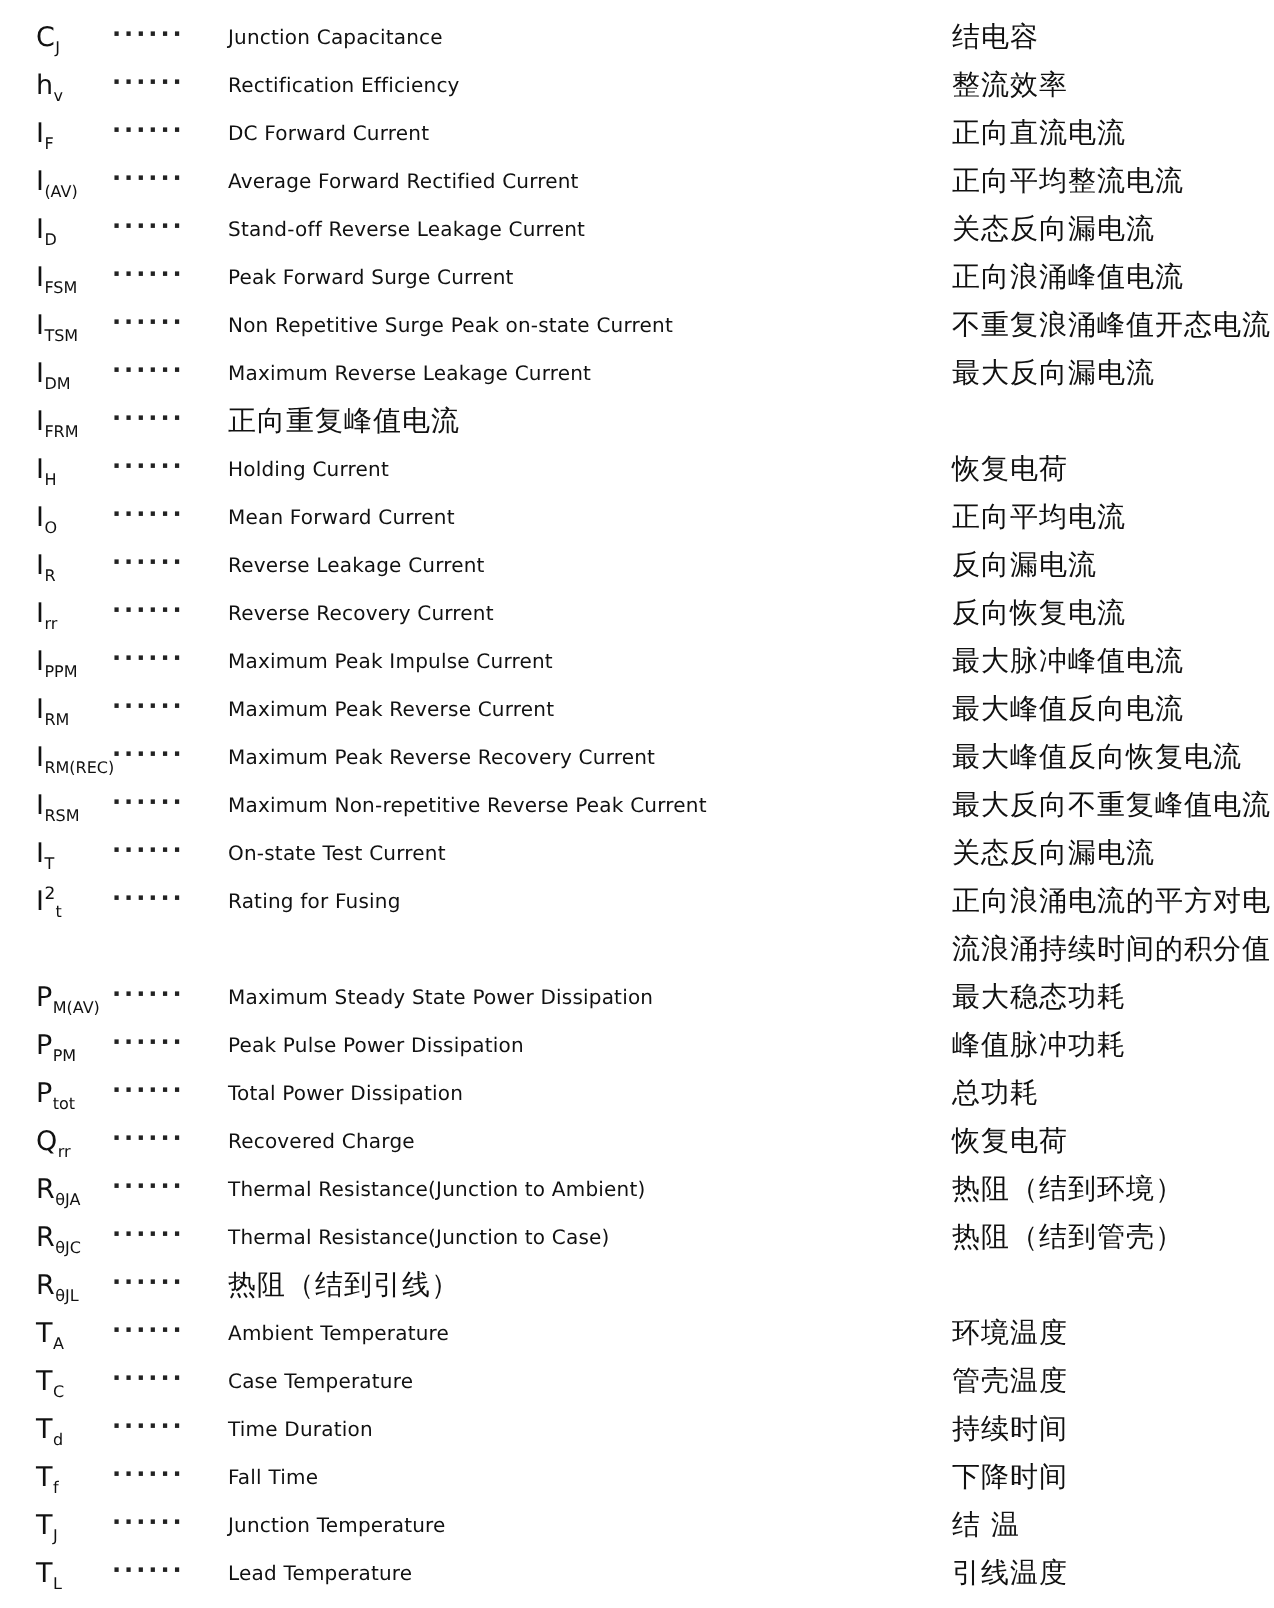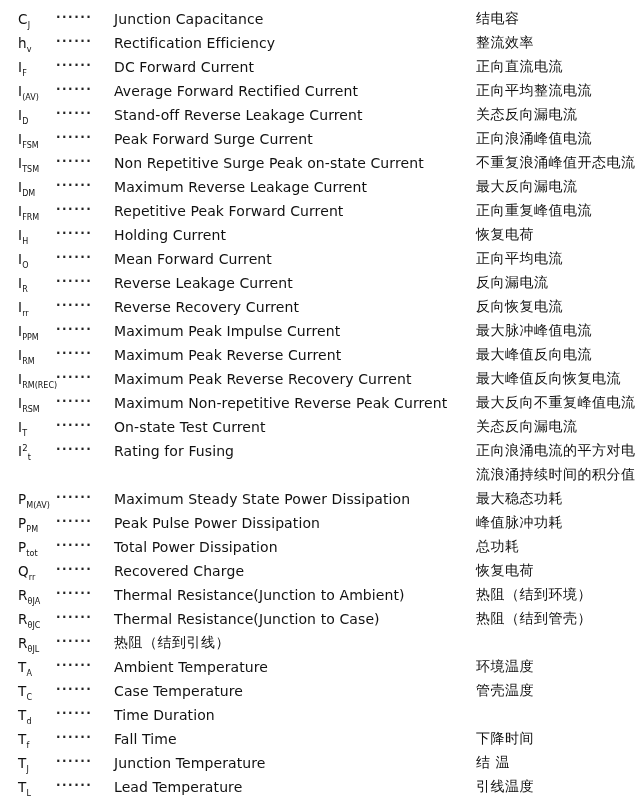--- a/index.html
+++ b/index.html
@@ -41,21 +41,21 @@
     letter-spacing: 0;
   }
   .dots {
     font-size: 12px;
     font-weight: bold;
     letter-spacing: 1.5px;
     color: #222222;
     transform: translateY(-2px);
   }
   .eng {
-    font-size: 14px;
+    font-size: 10px;
     letter-spacing: 0.1px;
   }
   .chn {
     font-size: 14px;
     letter-spacing: 0.5px;
   }
 </style>
 </head>
 <body>
 
@@ -112,21 +112,20 @@
   <div class="row">
     <span class="sym"><span>I</span><sup></sup><sub>DM</sub></span>
     <span class="dots">······</span>
     <span class="eng">Maximum Reverse Leakage Current</span>
     <span class="chn">最大反向漏电流</span>
   </div>
 
   <div class="row">
     <span class="sym"><span>I</span><sup></sup><sub>FRM</sub></span>
     <span class="dots">······</span>
-    <span class="eng">Repetitive Peak Forward Current</span>
     <span class="chn">正向重复峰值电流</span>
   </div>
 
   <div class="row">
     <span class="sym"><span>I</span><sup></sup><sub>H</sub></span>
     <span class="dots">······</span>
     <span class="eng">Holding Current</span>
     <span class="chn">恢复电荷</span>
   </div>
 
@@ -259,20 +258,21 @@
     <span class="sym"><span>T</span><sup></sup><sub>C</sub></span>
     <span class="dots">······</span>
     <span class="eng">Case Temperature</span>
     <span class="chn">管壳温度</span>
   </div>
 
   <div class="row">
     <span class="sym"><span>T</span><sup></sup><sub>d</sub></span>
     <span class="dots">······</span>
     <span class="eng">Time Duration</span>
+    <span class="chn">持续时间</span>
   </div>
 
   <div class="row">
     <span class="sym"><span>T</span><sup></sup><sub>f</sub></span>
     <span class="dots">······</span>
     <span class="eng">Fall Time</span>
     <span class="chn">下降时间</span>
   </div>
 
   <div class="row">

